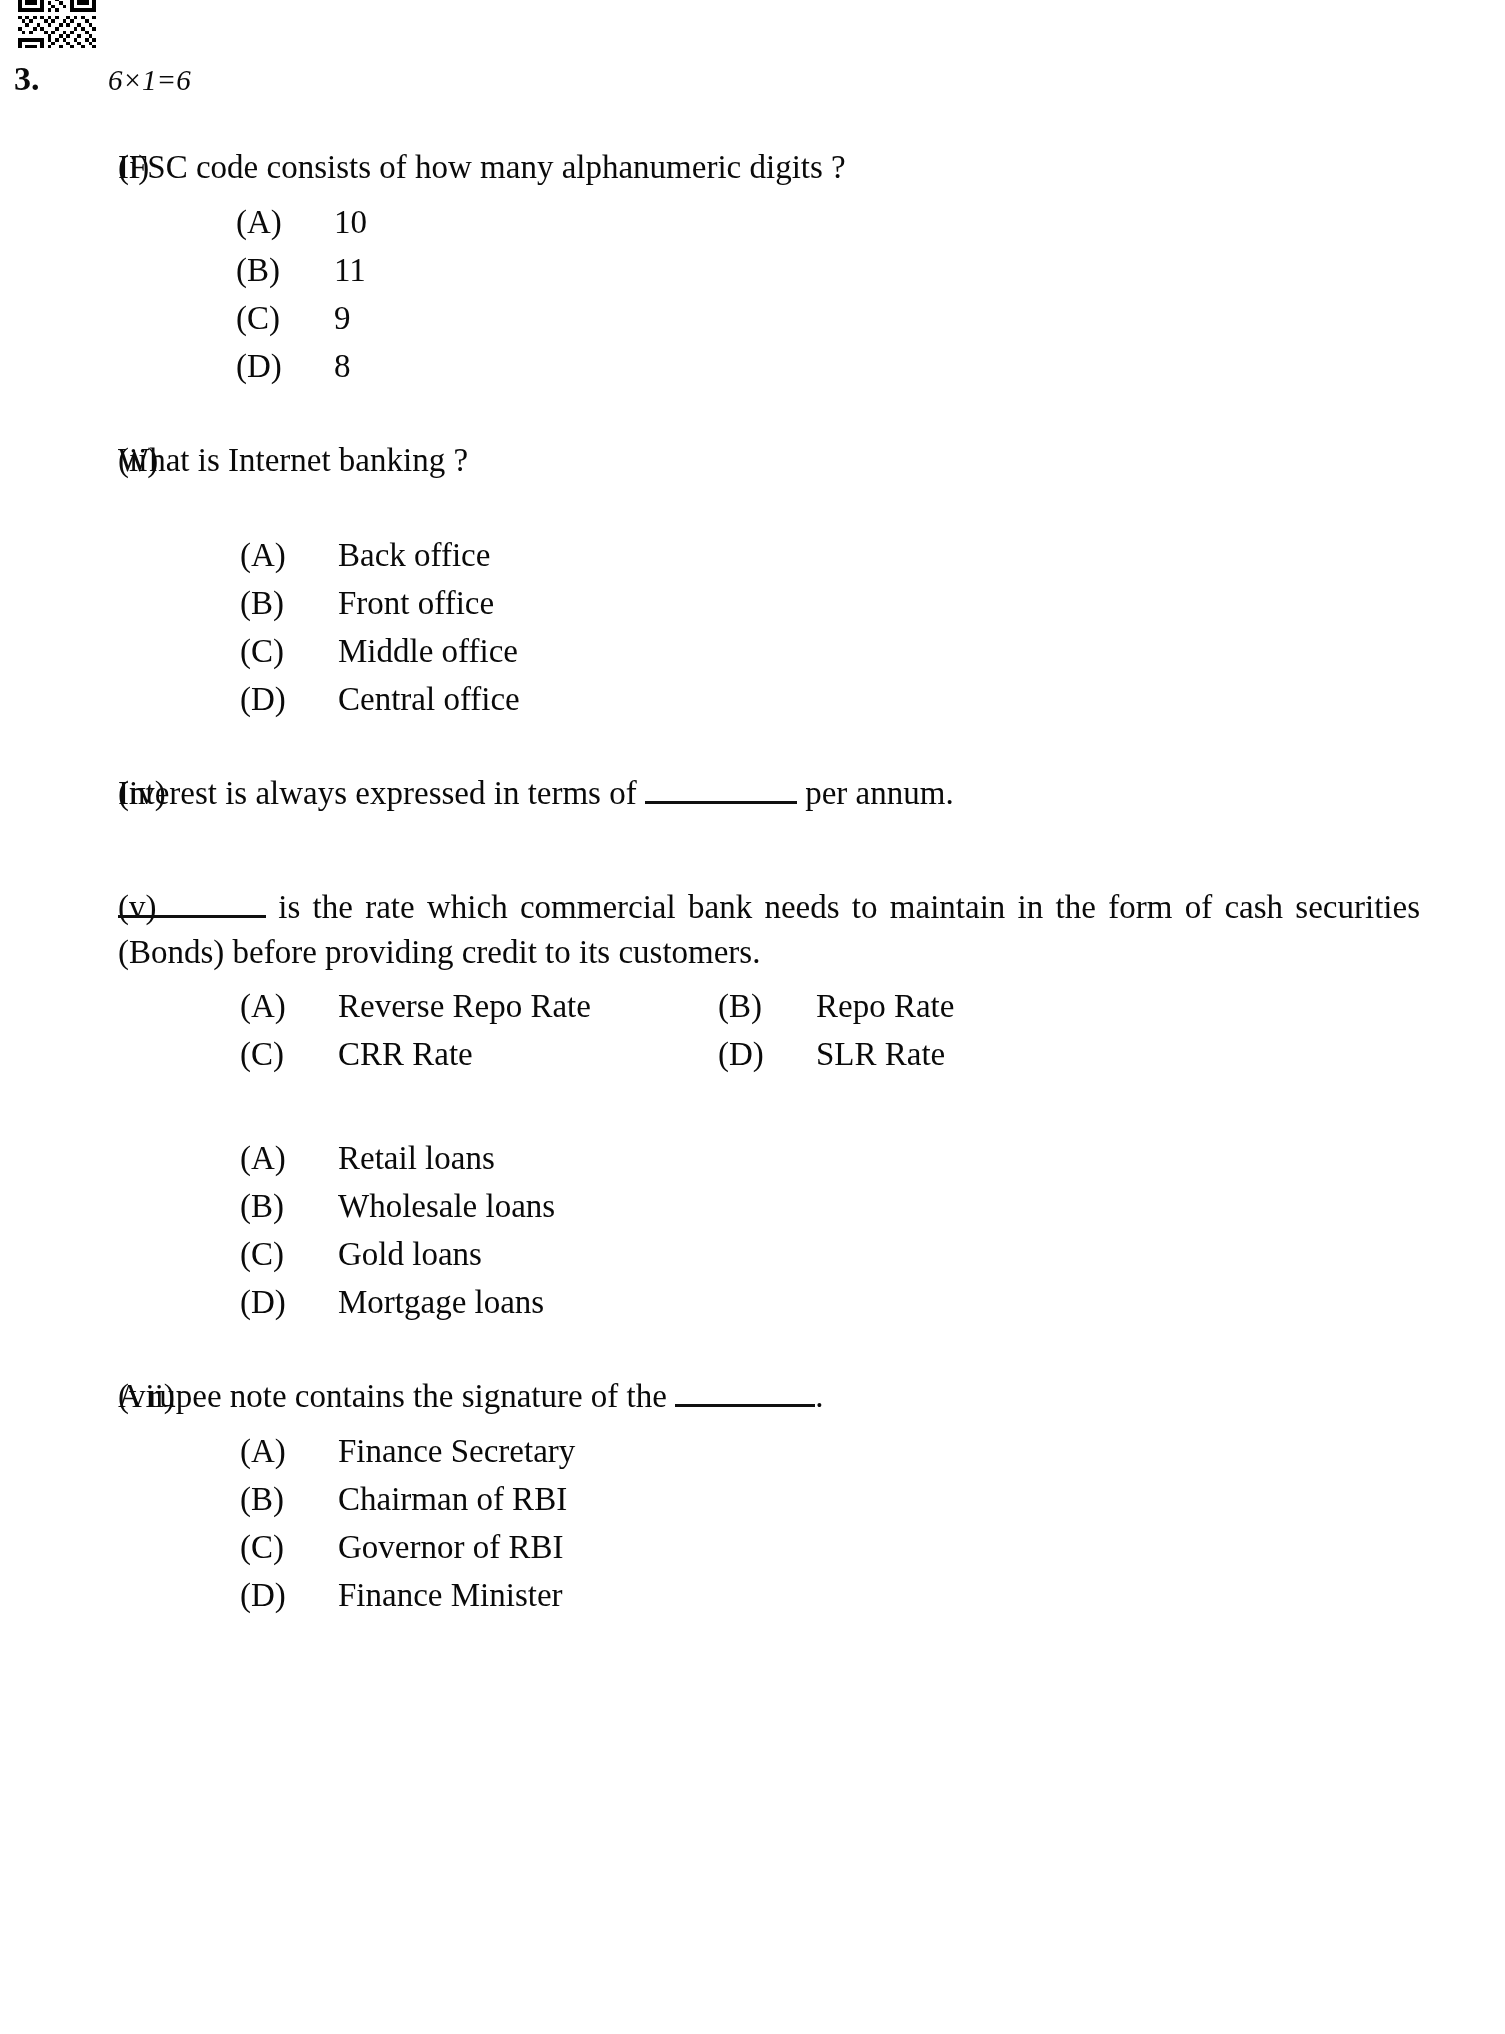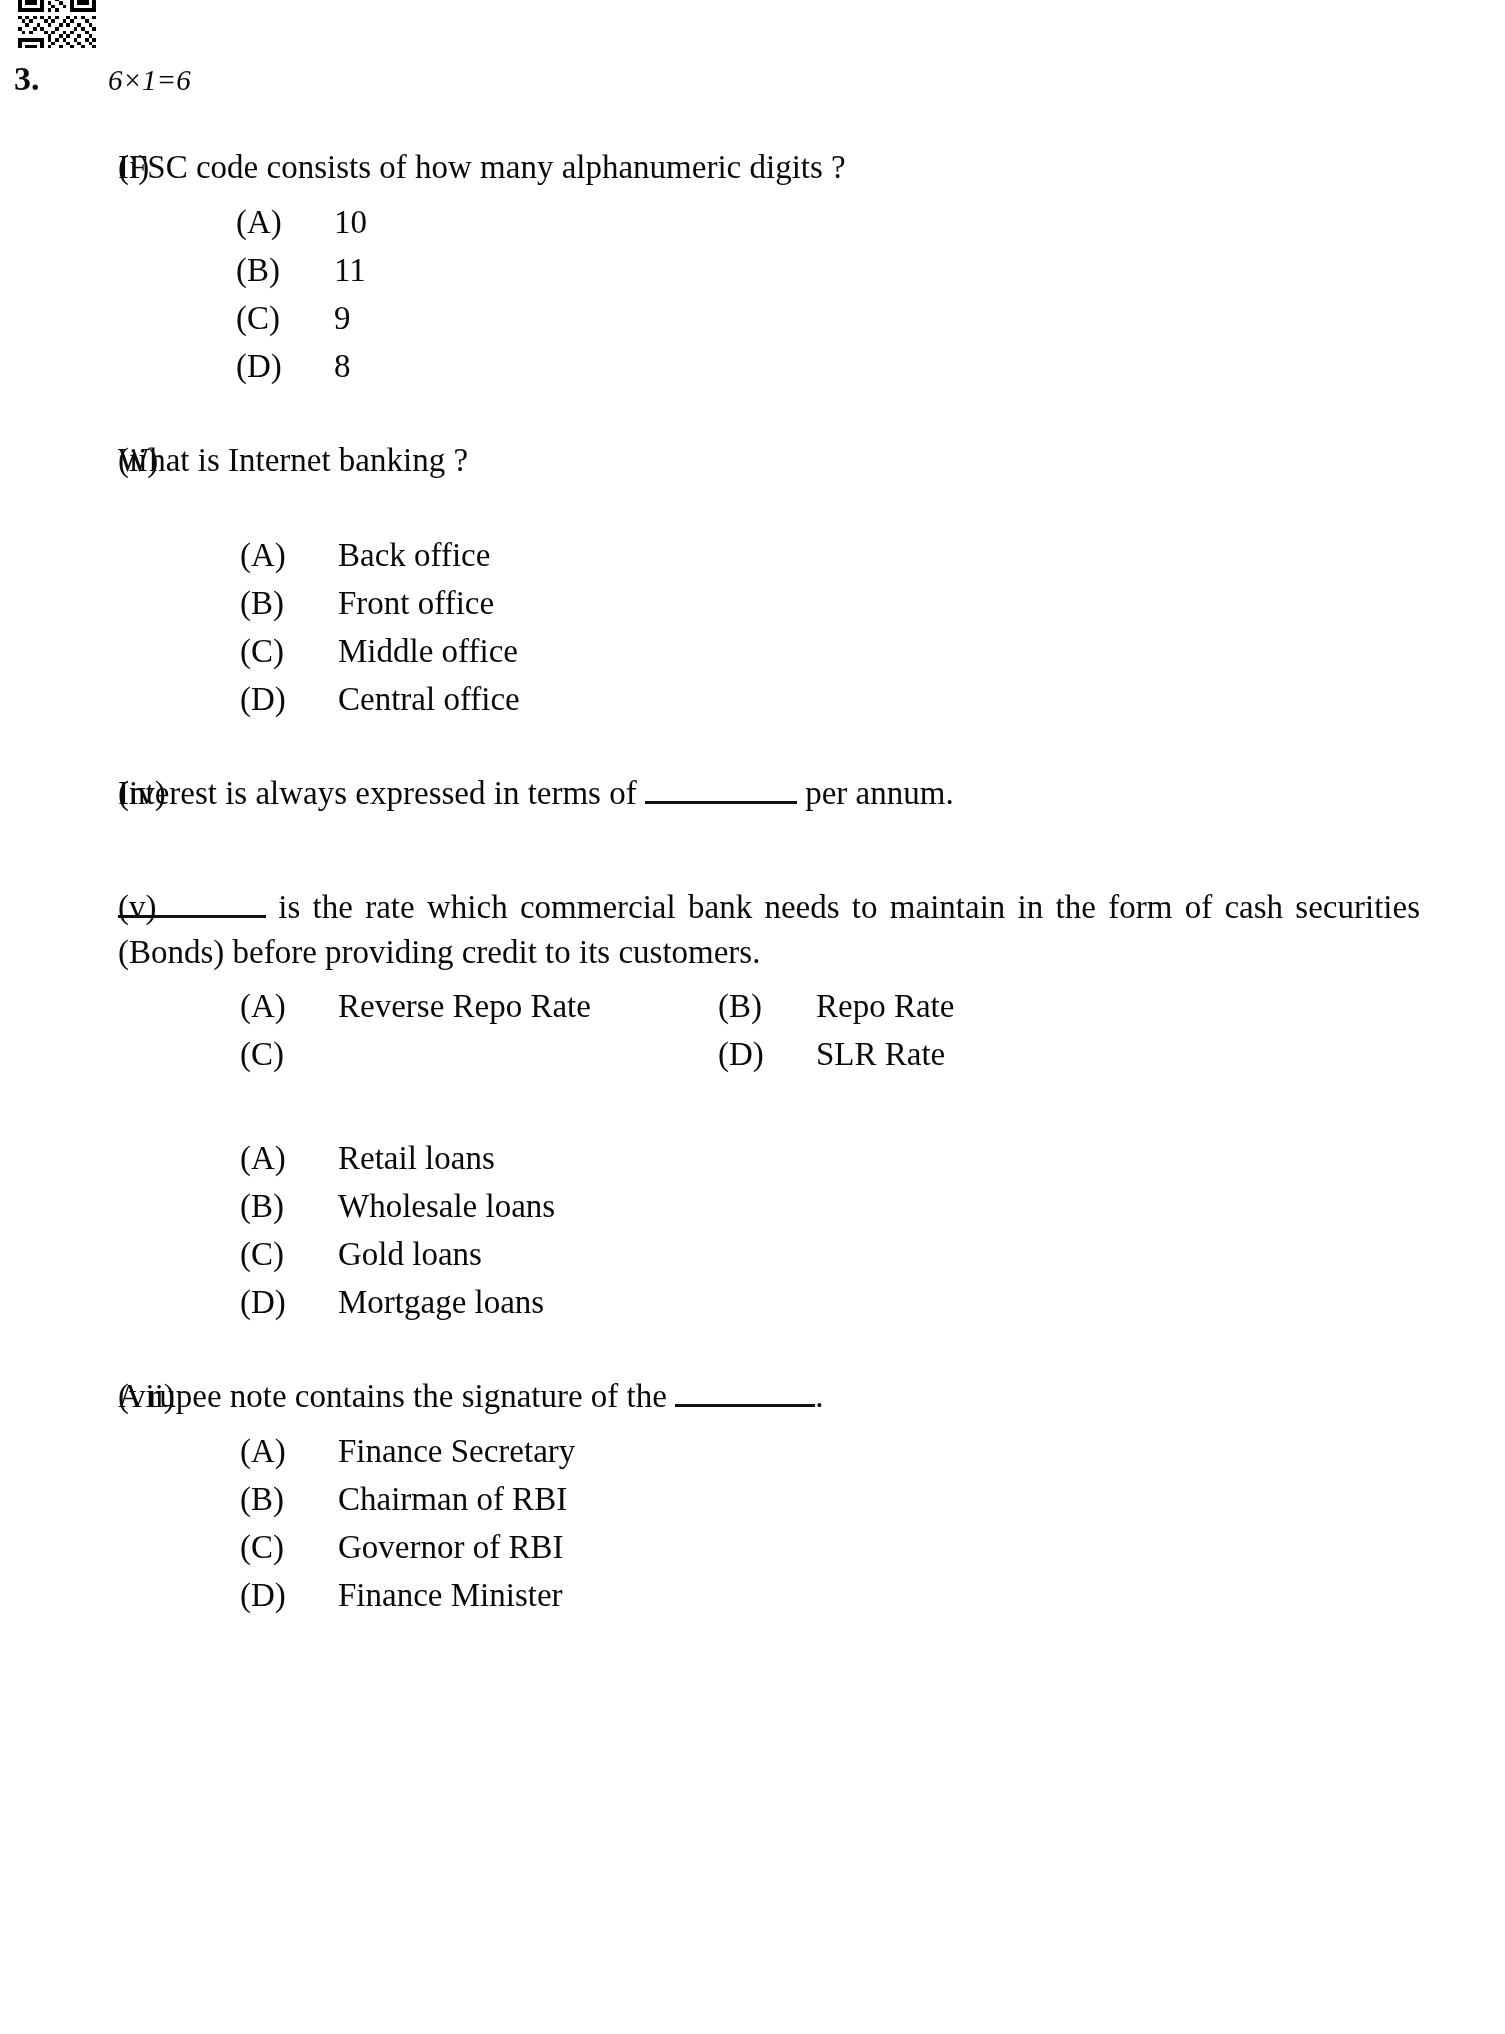--- a/index.html
+++ b/index.html
@@ -334,20 +334,21 @@
         <span class="opt-text">Reverse Repo Rate</span>
       </div>
       <div class="opt opt-col-b">
         <span class="opt-letter">(B)</span>
         <span class="opt-text">Repo Rate</span>
       </div>
     </div>
     <div class="opt-grid-row">
       <div class="opt opt-col-a">
         <span class="opt-letter">(C)</span>
+        <span class="opt-text">CRR Rate</span>
       </div>
       <div class="opt opt-col-b">
         <span class="opt-letter">(D)</span>
         <span class="opt-text">SLR Rate</span>
       </div>
     </div>
   </div>
 
   <div class="gap-mid"></div>
 

